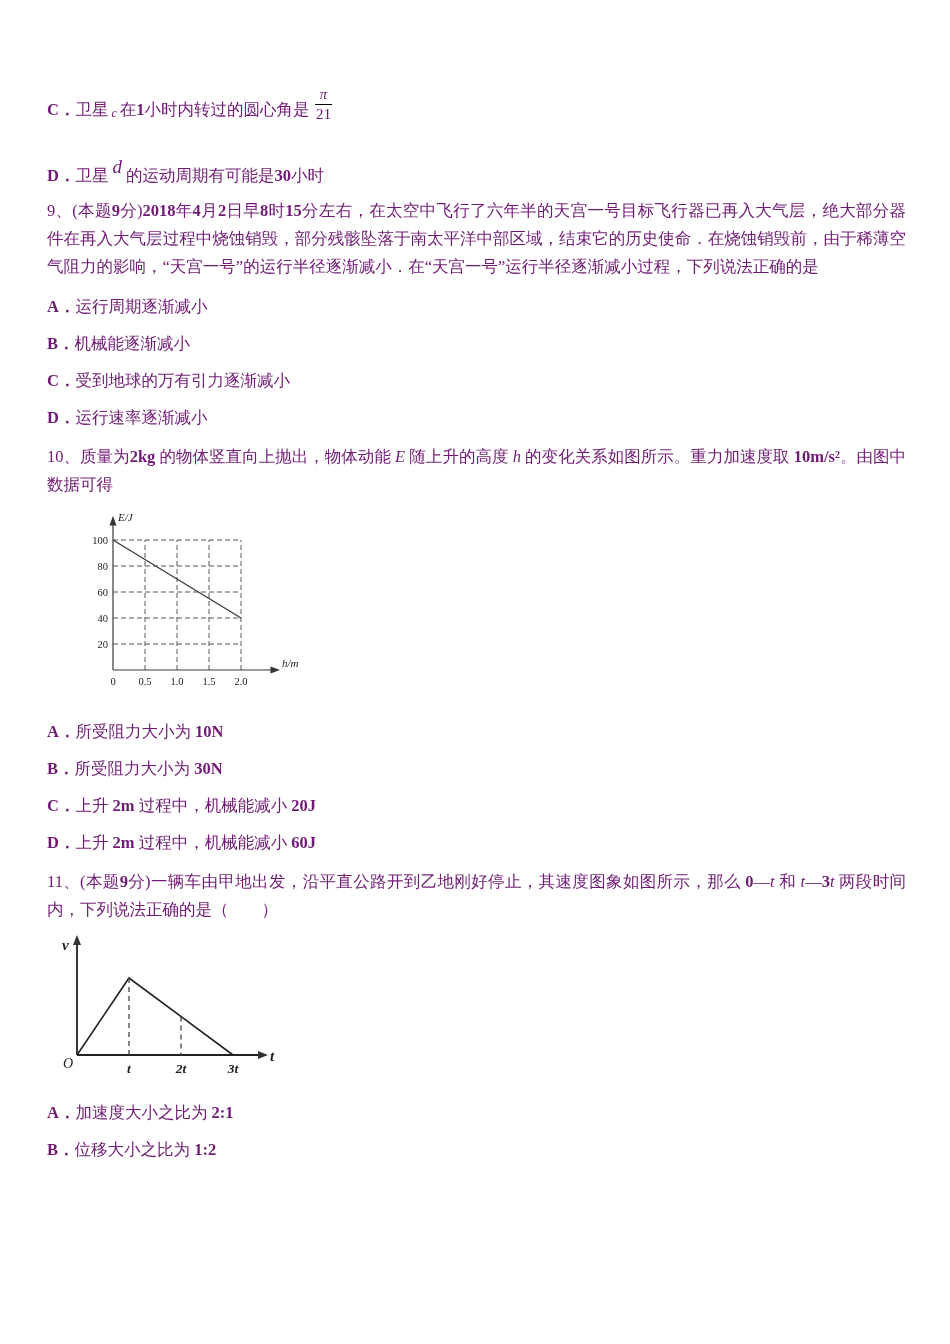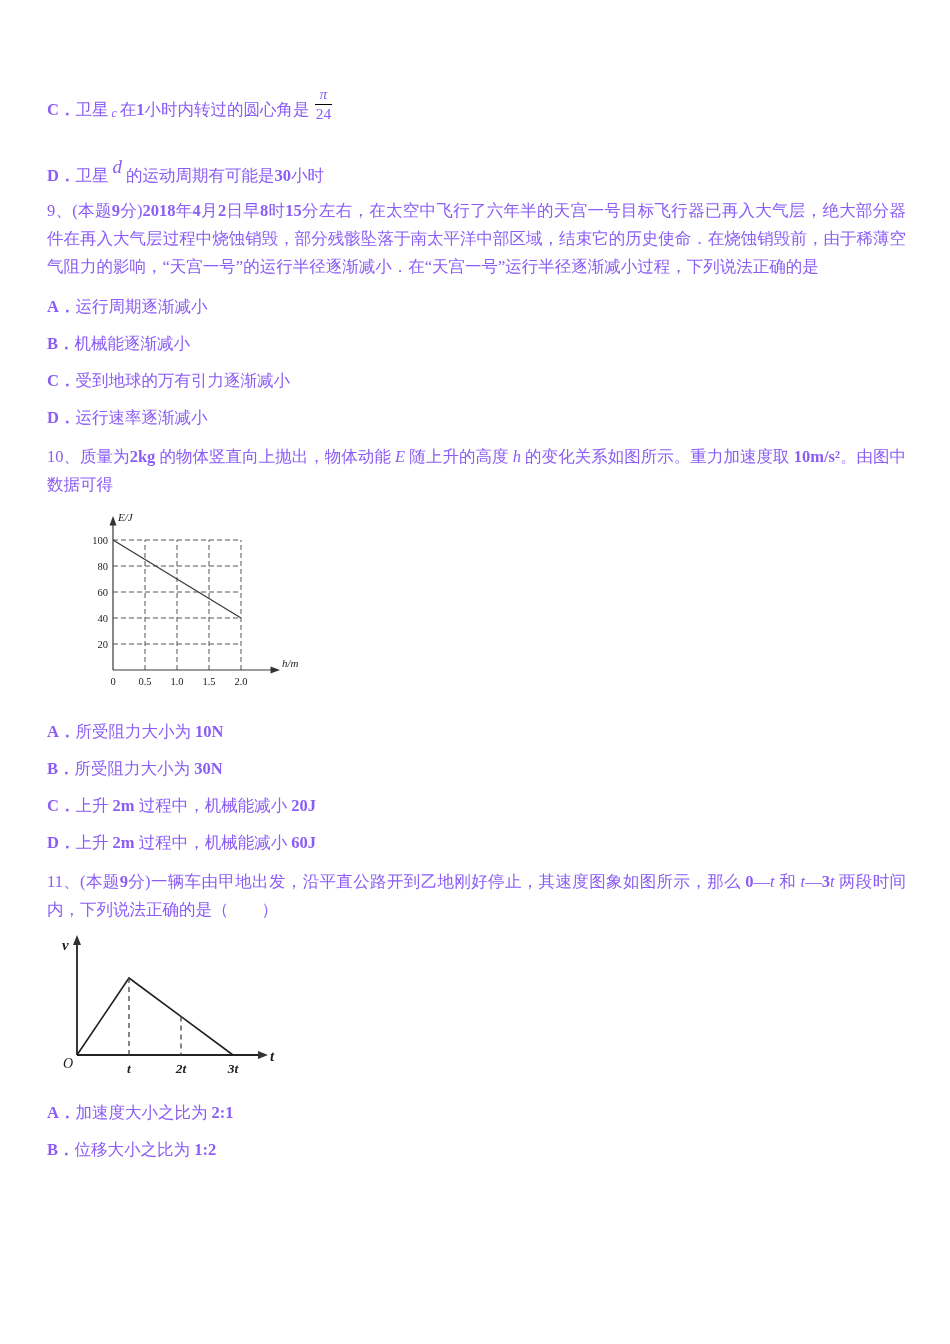--- a/index.html
+++ b/index.html
@@ -1,21 +1,21 @@
 <!DOCTYPE html>
 <html><head>
 <meta charset="utf-8">
 <style>
   *{box-sizing:border-box}
   html,body{margin:0;padding:0;background:#ffffff}
   .page{
     width:950px;height:1344px;overflow:hidden;background:#ffffff;
     padding:92px 44px 0 47px;
     font-family:"Liberation Serif","DejaVu Serif",serif;
-    font-size:16.5px;color:#8b5cf6;
+    font-size:16.5px;color:#701a75;
   }
   .b{font-weight:bold}
   .i{font-style:italic}
   .subvar{font-style:italic;font-size:12px;vertical-align:-2px;padding:0 3px}
   .stem{line-height:28px;text-align:justify;margin-top:10px}
   .q-options{margin-top:5px}
   .q-options .opt-line{line-height:23px;margin:14px 0;text-align:left}
   .opt-line{white-space:normal}
   .optc{margin-bottom:34px}
   .optd{margin-top:12px;margin-bottom:4px}
@@ -40,21 +40,21 @@
   .axvar{font-size:15px;font-style:italic;font-weight:bold}
   .axvar2{font-size:14px;font-style:italic}
   .ticklab{font-size:13.5px;font-style:italic;font-weight:bold}
 </style>
 </head>
 <body>
 
 <div class="page">
 
   <div class="opt-line optc">
-    <span><span class="b">C．</span><span>卫星</span><span class="i subvar">c</span><span>在</span><span class="b">1</span><span>小时内转过的圆心角是</span></span><span class="frac"><span class="fnum">π</span><span class="fden">24</span></span>
+    <span><span class="b">C．</span><span>卫星</span><span class="i subvar">c</span><span>在</span><span class="b">1</span><span>小时内转过的圆心角是</span></span><span class="frac"><span class="fnum">π</span><span class="fden">21</span></span>
   </div>
 
   <div class="opt-line optd">
     <span><span class="b">D．</span><span>卫星</span></span><span class="vard">d</span><span><span>的运动周期有可能是</span><span class="b">30</span><span>小时</span></span>
   </div>
 
   <div class="stem"><span>9、(本题</span><span class="b">9</span><span>分)</span><span class="b">2018</span><span>年</span><span class="b">4</span><span>月</span><span class="b">2</span><span>日早</span><span class="b">8</span><span>时</span><span class="b">15</span><span>分左右，在太空中飞行了六年半的天宫一号目标飞行器已再入大气层，绝大部分器件在再入大气层过程中烧蚀销毁，部分残骸坠落于南太平洋中部区域，结束它的历史使命．在烧蚀销毁前，由于稀薄空气阻力的影响，“天宫一号”的运行半径逐渐减小．在“天宫一号”运行半径逐渐减小过程，下列说法正确的是</span></div>
   <div class="q-options">
     <div class="opt-line"><span class="b">A．</span><span>运行周期逐渐减小</span></div>
     <div class="opt-line"><span class="b">B．</span><span>机械能逐渐减小</span></div>

